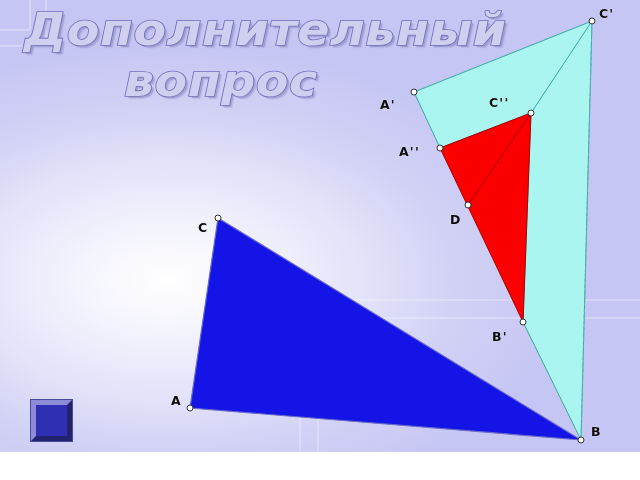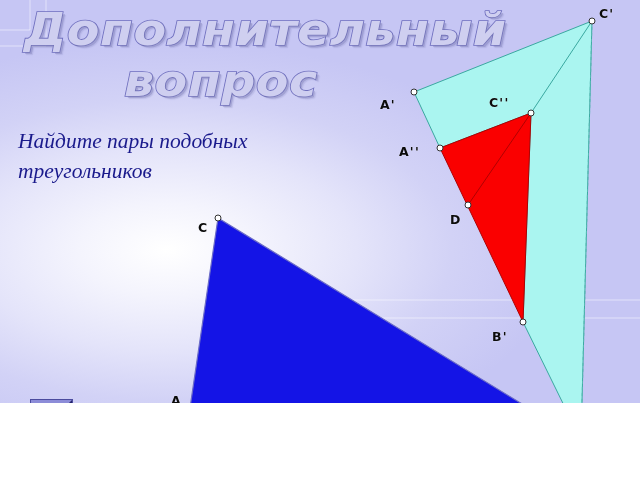--- a/index.html
+++ b/index.html
@@ -8,21 +8,21 @@
   }
   body {
     width: 640px;
     height: 480px;
     overflow: hidden;
     font-family: "Liberation Sans", sans-serif;
   }
   #slide {
     position: relative;
     width: 640px;
-    height: 403px;
+    height: 452px;
     overflow: hidden;
     background:
       radial-gradient(ellipse 62% 52% at 26% 62%,
         #ffffff 0%,
         #f4f4fd 22%,
         #e4e4fa 48%,
         #d2d2f6 72%,
         #c6c6f4 100%);
   }
   
@@ -136,21 +136,20 @@
 
   <div id="wordart">
     <div class="wa-line" id="wa-line1">
       <span class="wa-fill">Дополнительный</span>
     </div>
     <div class="wa-line" id="wa-line2">
       <span class="wa-fill">вопрос</span>
     </div>
   </div>
 
-  <div id="prompt">Найдите пары подобных треугольников</div>
 
   <svg id="figure" width="640" height="480" viewBox="0 0 640 480">
 
     <polygon id="poly-cyan" points="414,92 592,21 581,440 523,322 531,113 440,148" fill="#aaf5f0" stroke="#3aa8a0" stroke-width="1"></polygon>
     <polygon id="poly-blue" points="218,218 190,408 581,440" fill="#1414e6" stroke="#6c6cc8" stroke-width="1.2"></polygon>
     <polygon id="poly-red" points="440,148 531,113 523,322" fill="#fa0000" stroke="#b00000" stroke-width="1"></polygon>
 
     <line id="seg-cc" x1="592" y1="21" x2="531" y2="113" stroke="#3aa8a0" stroke-width="1"></line>
     <line id="seg-cd" x1="531" y1="113" x2="468" y2="205" stroke="#b00000" stroke-width="1"></line>
     <line id="seg-dashed" x1="592" y1="21" x2="581" y2="440" stroke="#55b8b2" stroke-width="1" stroke-dasharray="3 3"></line>

